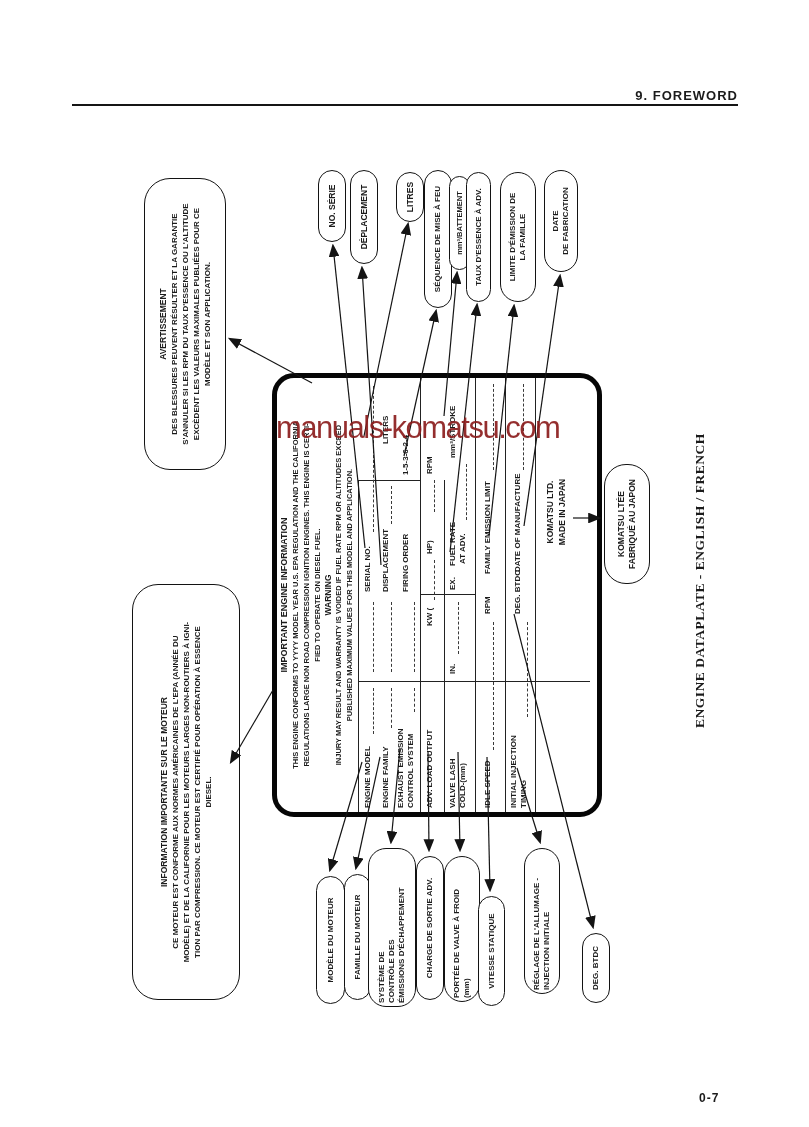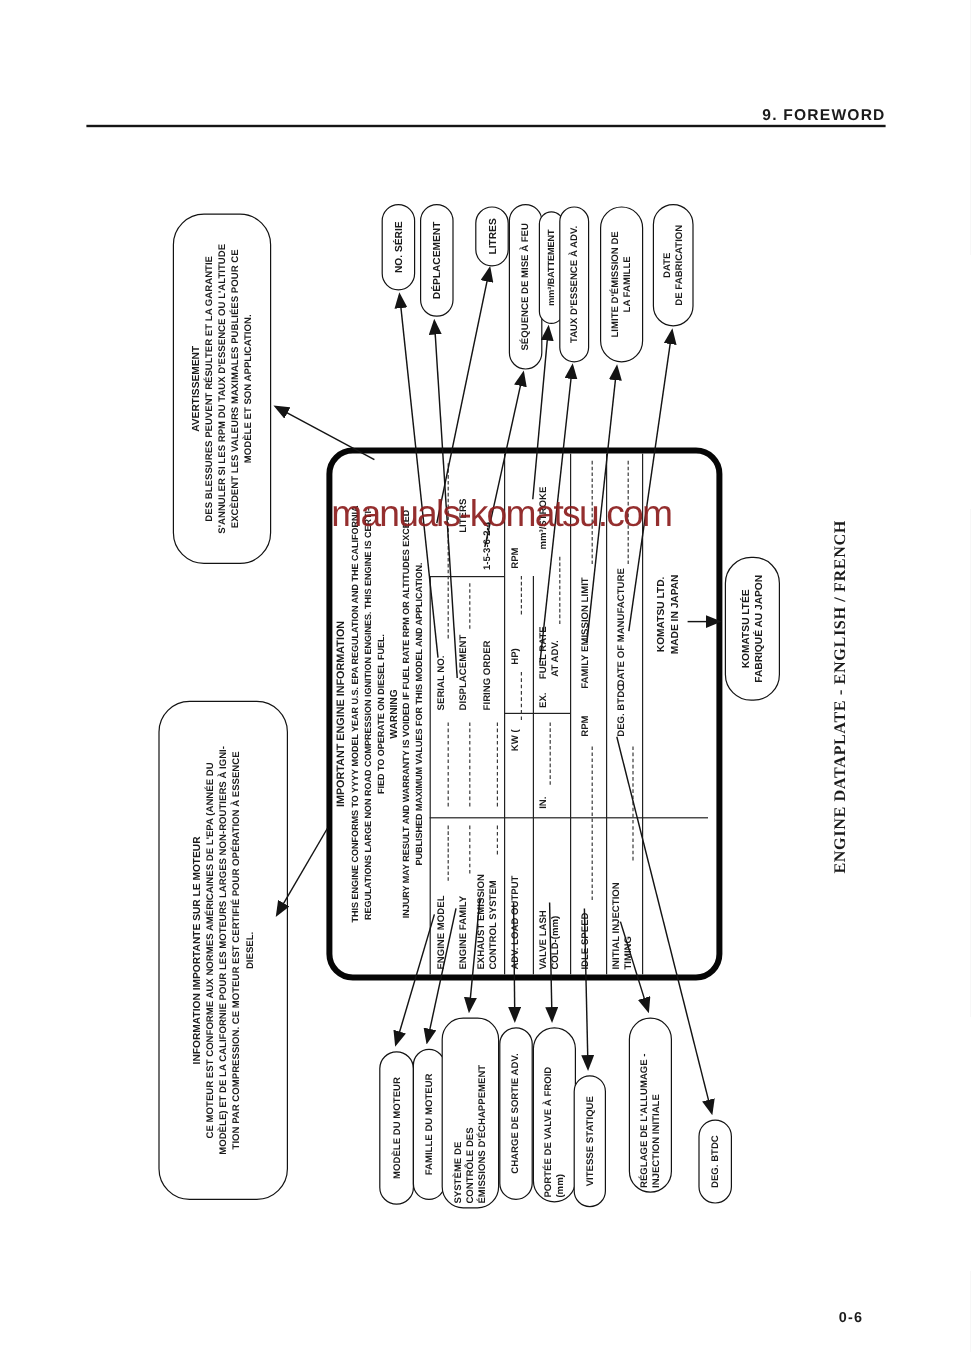--- a/index.html
+++ b/index.html
@@ -40,21 +40,21 @@
   #svg-leaders{position:absolute;left:0;top:0;z-index:40;pointer-events:none;}
   #svg-leaders line{stroke:#141414;stroke-width:1.2;}
 </style>
 </head>
 <body>
 
 <div id="page">
 
   <div id="hdr-title">9.  FOREWORD</div>
   <div id="hdr-rule"></div>
-  <div id="page-num">0-6</div>
+  <div id="page-num">0-7</div>
 
   <div id="plate">
     <div id="plate-in">
       <div class="pc c t" style="top:2px">IMPORTANT ENGINE INFORMATION</div>
       <div class="pc c" style="top:14px">THIS ENGINE CONFORMS TO YYYY MODEL YEAR U.S. EPA REGULATION AND THE CALIFORNIA</div>
       <div class="pc c" style="top:25px">REGULATIONS LARGE NON ROAD COMPRESSION IGNITION ENGINES. THIS ENGINE IS CERTI-</div>
       <div class="pc c" style="top:36px">FIED TO OPERATE ON DIESEL FUEL.</div>
       <div class="pc c t" style="top:46px;font-size:8.5px">WARNING</div>
       <div class="pc c" style="top:57px">INJURY MAY RESULT AND WARRANTY IS VOIDED IF FUEL RATE RPM OR ALTITUDES EXCEED</div>
       <div class="pc c" style="top:68px">PUBLISHED MAXIMUM VALUES FOR THIS MODEL AND APPLICATION.</div>

